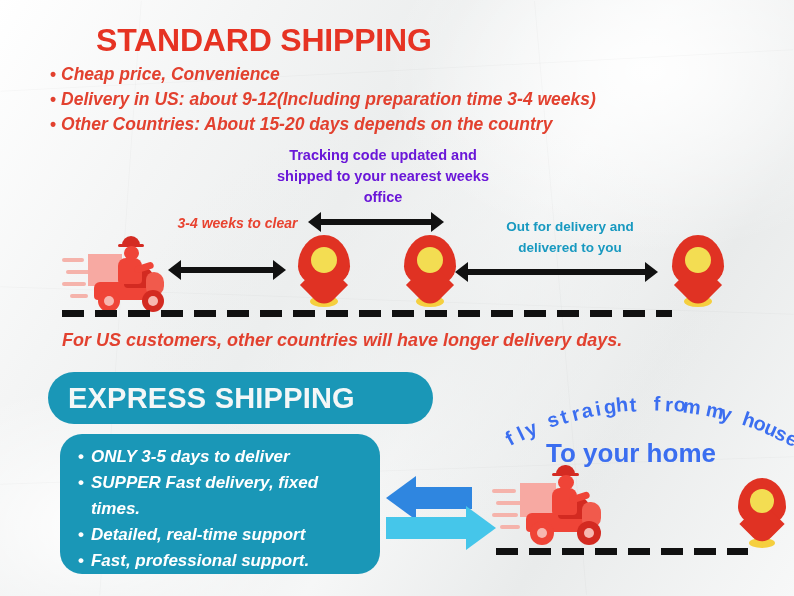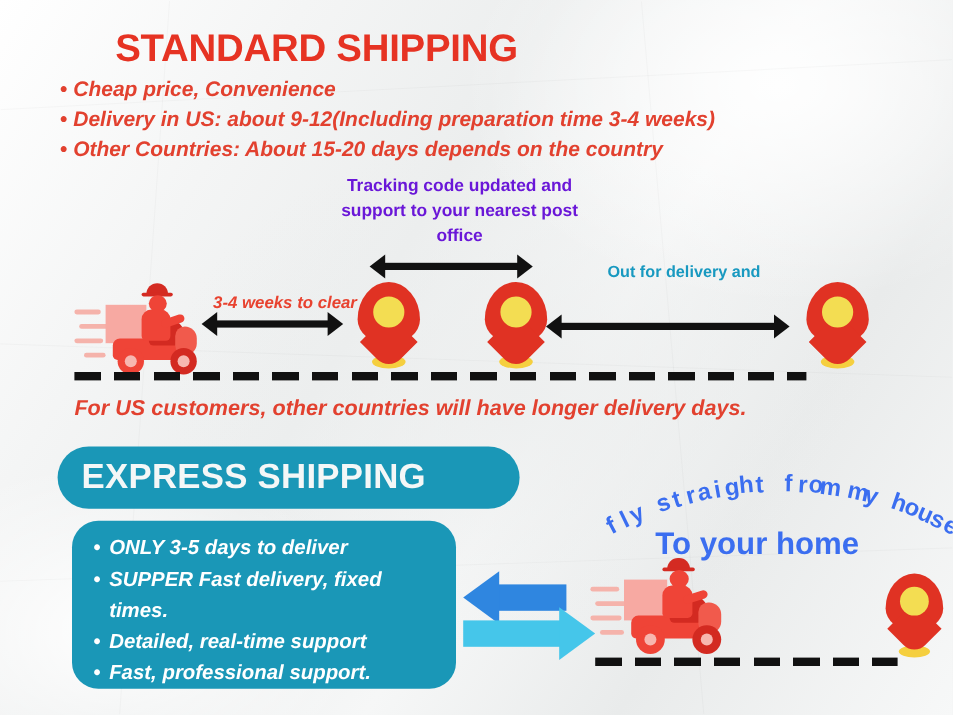--- a/index.html
+++ b/index.html
@@ -127,30 +127,31 @@
       <span>Delivery in US: about 9-12(Including preparation time 3-4 weeks)</span>
     </div>
     <div class="std-item">
       <span class="dot">•</span>
       <span>Other Countries: About 15-20 days depends on the country</span>
     </div>
   </div>
 
   <div class="lbl lbl-purple" style="left:258px;top:145px;width:250px;">
     <div>Tracking code updated and</div>
-    <div>support to your nearest post</div>
+    <div>shipped to your nearest weeks</div>
     <div>office</div>
   </div>
 
-  <div class="lbl lbl-red" style="left:155px;top:242px;width:165px;">
+  <div class="lbl lbl-red" style="left:155px;top:213px;width:165px;">
     <div>3-4 weeks to clear</div>
   </div>
 
   <div class="lbl lbl-teal" style="left:482px;top:216px;width:176px;text-align:center;">
     <div>Out for delivery and</div>
+    <div>delivered to you</div>
   </div>
 
   <div class="scooter" style="left:62px;top:232px;width:112px;height:78px;">
     <div class="sp" style="left:0;top:26px;width:22px;height:4px;background:#f5b3ab;border-radius:2px;"></div>
     <div class="sp" style="left:4px;top:38px;width:30px;height:4px;background:#f5b3ab;border-radius:2px;"></div>
     <div class="sp" style="left:0;top:50px;width:24px;height:4px;background:#f5b3ab;border-radius:2px;"></div>
     <div class="sp" style="left:8px;top:62px;width:18px;height:4px;background:#f5b3ab;border-radius:2px;"></div>
 
     <div class="sp" style="left:26px;top:22px;width:34px;height:32px;background:#f7a9a2;"></div>
 

